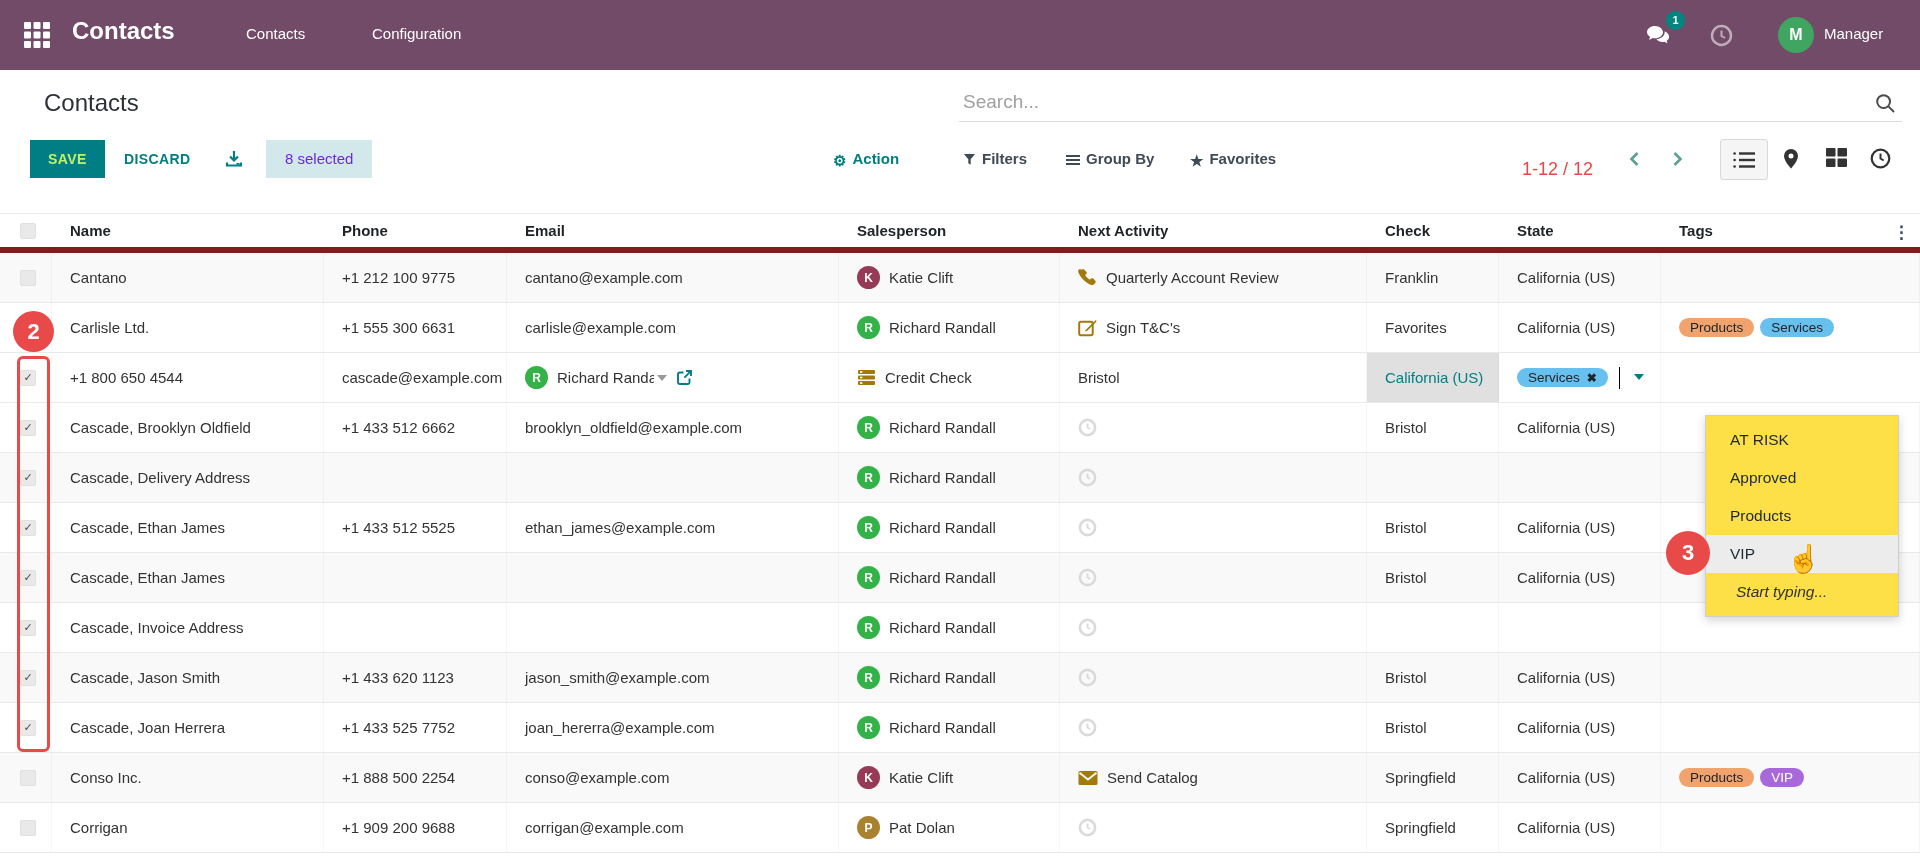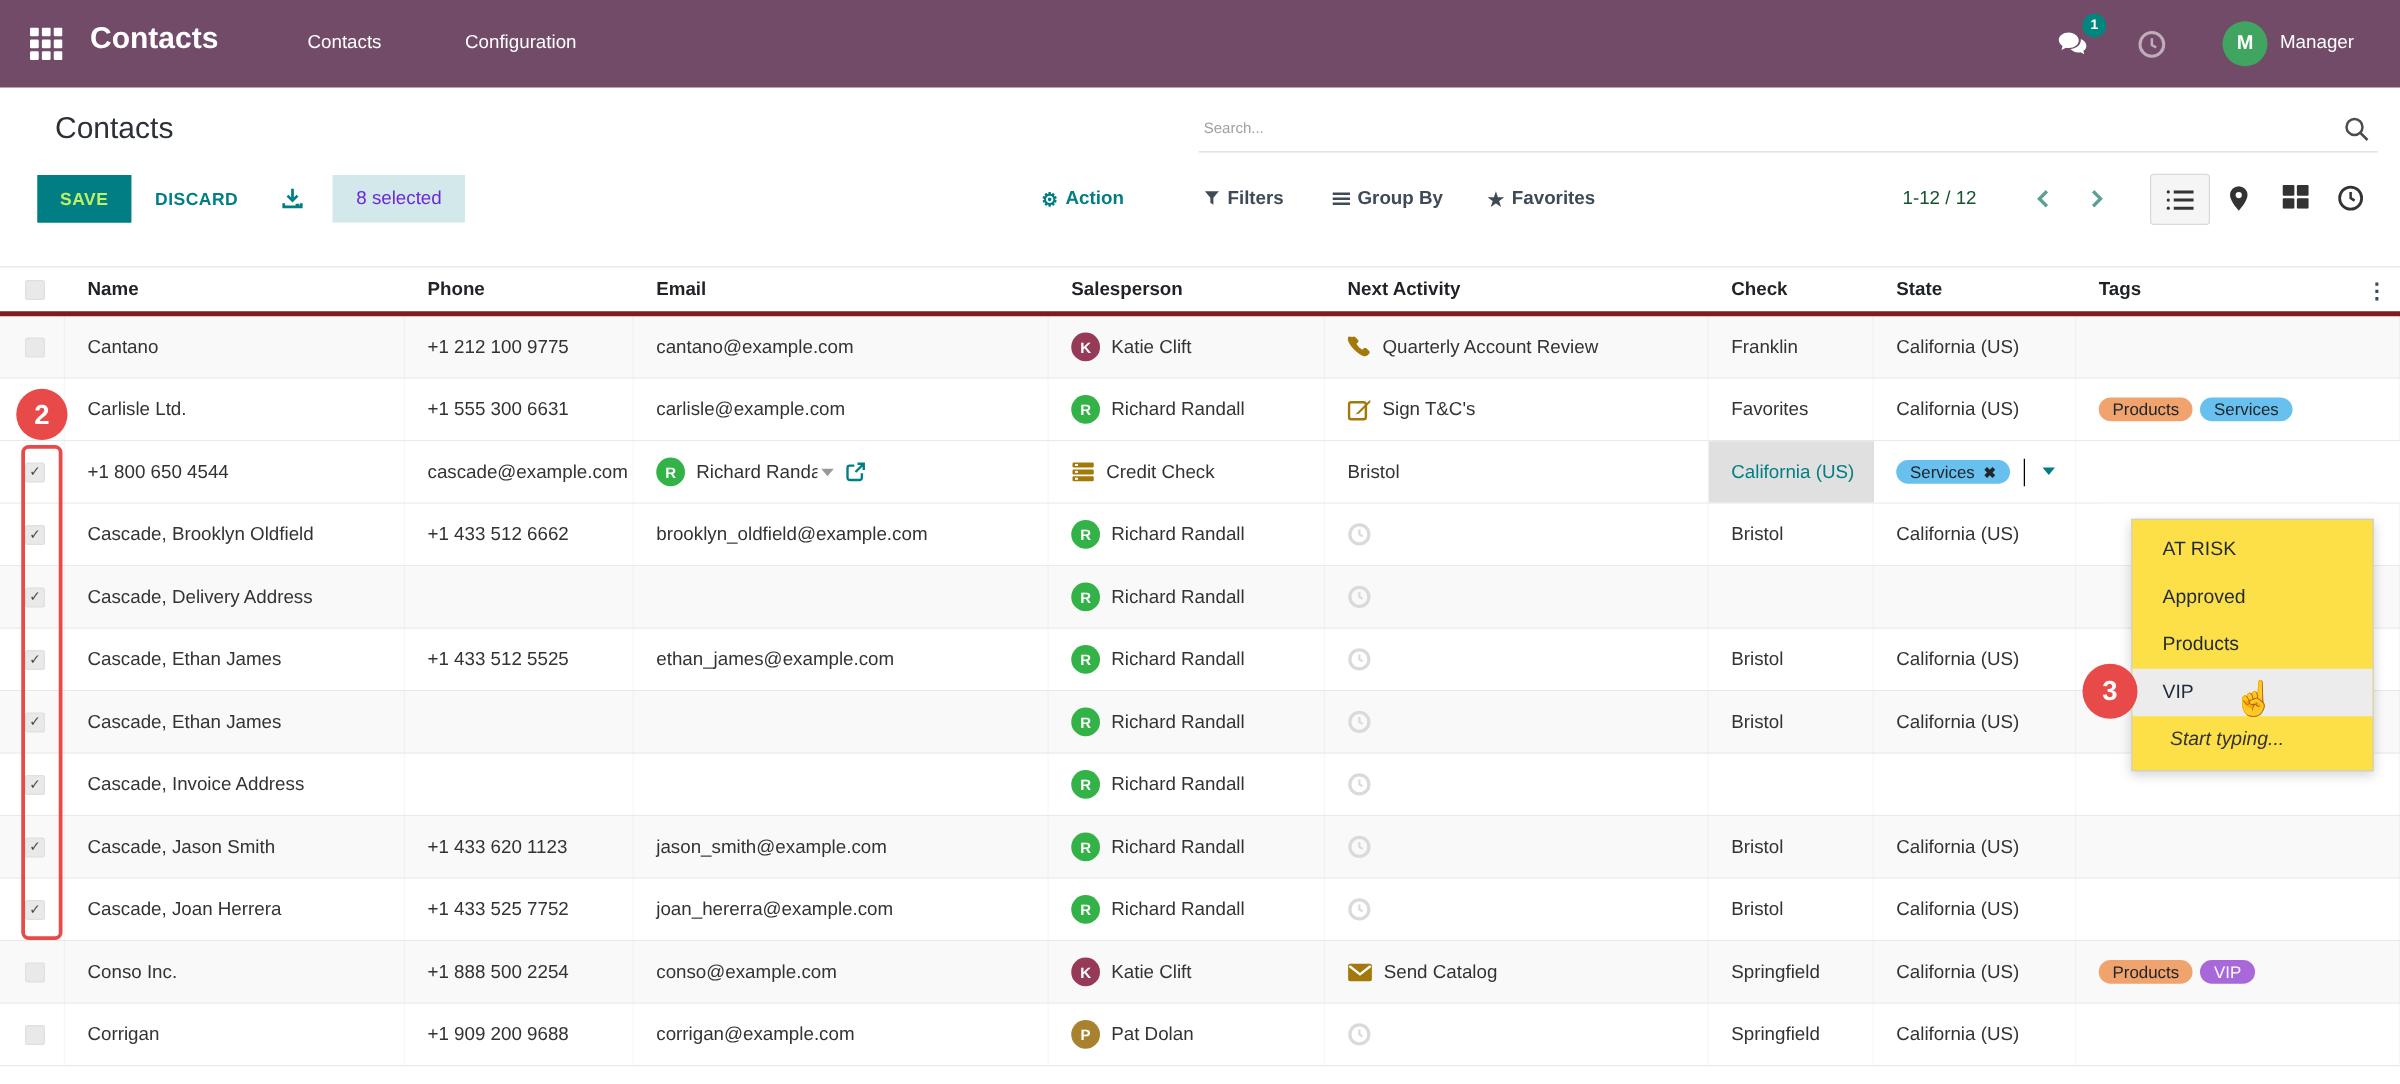--- a/index.html
+++ b/index.html
@@ -18,52 +18,52 @@
   .nav-badge { position:absolute; left:1666px; top:11px; min-width:19px; height:19px; border-radius:10px;
                background:#00867f; color:#fff; font-size:11px; font-weight:700; text-align:center; line-height:19px; padding:0 4px; }
   .nav-clock { position:absolute; left:1710px; top:24px; }
   .nav-avatar { position:absolute; left:1778px; top:17px; width:36px; height:36px; border-radius:50%;
                 background:#40a560; color:#fff; font-size:16px; font-weight:700; display:flex; align-items:center; justify-content:center; cursor:pointer;}
   .nav-user { position:absolute; left:1824px; top:25px; color:#fff; font-size:15px; cursor:pointer; }
 
   
   .page-title { position:absolute; left:44px; top:89px; font-size:24px; color:#2c3138; }
   .searchbar { position:absolute; left:959px; top:86px; width:943px; height:36px; border-bottom:1px solid #dcdcdc; }
-  .searchbar input { border:0; outline:0; background:transparent; width:860px; height:32px; font-size:12px;
+  .searchbar input { border:0; outline:0; background:transparent; width:860px; height:32px; font-size:19px;
                      font-family:"Liberation Sans",sans-serif; color:#333; padding-left:4px; }
   .searchbar input::placeholder { color:#a0a0a0; }
   .search-glyph { position:absolute; right:6px; top:7px; cursor:pointer; }
 
   
   .btn-save { position:absolute; left:30px; top:140px; height:38px; padding:0 17px; background:#017e84; border:1px solid #017e84;
               color:#bef264; font-size:14px; font-weight:700; letter-spacing:.4px; line-height:36px; cursor:pointer; }
   .btn-discard { position:absolute; left:124px; top:140px; height:38px; line-height:38px; color:#017e84; font-size:14px;
                  font-weight:700; letter-spacing:.4px; cursor:pointer; }
   .icon-download { position:absolute; left:224px; top:149px; cursor:pointer; }
   .badge-selected { position:absolute; left:266px; top:140px; height:38px; line-height:38px; padding:0 19px;
                     background:#d3e8ea; color:#6d28d9; font-size:15px; cursor:pointer; }
   .tb-item { position:absolute; top:140px; height:38px; line-height:38px; font-size:15px; font-weight:700; cursor:pointer; white-space:nowrap; }
   .tb-action { left:833px; color:#017e84; }
   .tb-dark { color:#3e4a55; }
   .tb-filters { left:963px; }
   .tb-groupby { left:1066px; }
   .tb-favorites { left:1190px; }
   .tb-item .tico { display:inline-block; vertical-align:-2px; margin-right:6px; }
-  .pager-text { position:absolute; left:1522px; top:140px; height:38px; line-height:38px; font-size:15px; color:#14532d; }
+  .pager-text { position:absolute; left:1522px; top:150px; height:38px; line-height:38px; font-size:18px; color:#ef4444; }
   .chev { position:absolute; top:151px; cursor:pointer; }
   .chev-left { left:1627px; } .chev-right { left:1669px; }
   .vs-active { position:absolute; left:1720px; top:139px; width:48px; height:41px; background:#f5f5f5;
                border:1px solid #d9d9d9; border-radius:3px; display:flex; align-items:center; justify-content:center; cursor:pointer; }
   .vs-btn { position:absolute; top:148px; cursor:pointer; }
   .vs-map { left:1782px; } .vs-kanban { left:1826px; } .vs-clock { left:1870px; }
 
   
   .tablewrap { position:absolute; left:0; top:213px; width:1920px; border-top:1px solid #e8e8e8; }
   .grid-cols { display:grid; grid-template-columns:52px 272px 183px 332px 221px 307px 132px 162px 1fr; }
-  .thead { height:39px; border-bottom:4px solid #7f1d1d; align-items:center; position:relative; }
+  .thead { height:39px; border-bottom:6px solid #7f1d1d; align-items:center; position:relative; }
   .th { font-size:15px; font-weight:700; color:#1f2327; padding-left:18px; white-space:nowrap; overflow:hidden; cursor:pointer; }
   .th-cb { padding-left:20px; }
   .dots-v { position:absolute; right:10px; top:8px; font-size:17px; color:#34495e; font-weight:700; cursor:pointer; letter-spacing:0; }
   .row { height:50px; align-items:stretch; border-bottom:1px solid #e9e9e9; font-size:15px; color:#333; background:#fff; cursor:pointer; }
   .row.striped { background:#f9f9f9; }
   .row.edit { background:#fff; }
   .cell { display:flex; align-items:center; padding-left:18px; white-space:nowrap; overflow:hidden; border-right:1px solid rgba(0,0,0,.035); position:relative; }
   .cell-cb { padding-left:20px; }
   .cb { width:16px; height:16px; background:#e9e9e9; border:1px solid #e0e0e0; border-radius:2px;
         display:flex; align-items:center; justify-content:center; font-size:11px; color:#4a4a4a; cursor:pointer; }

